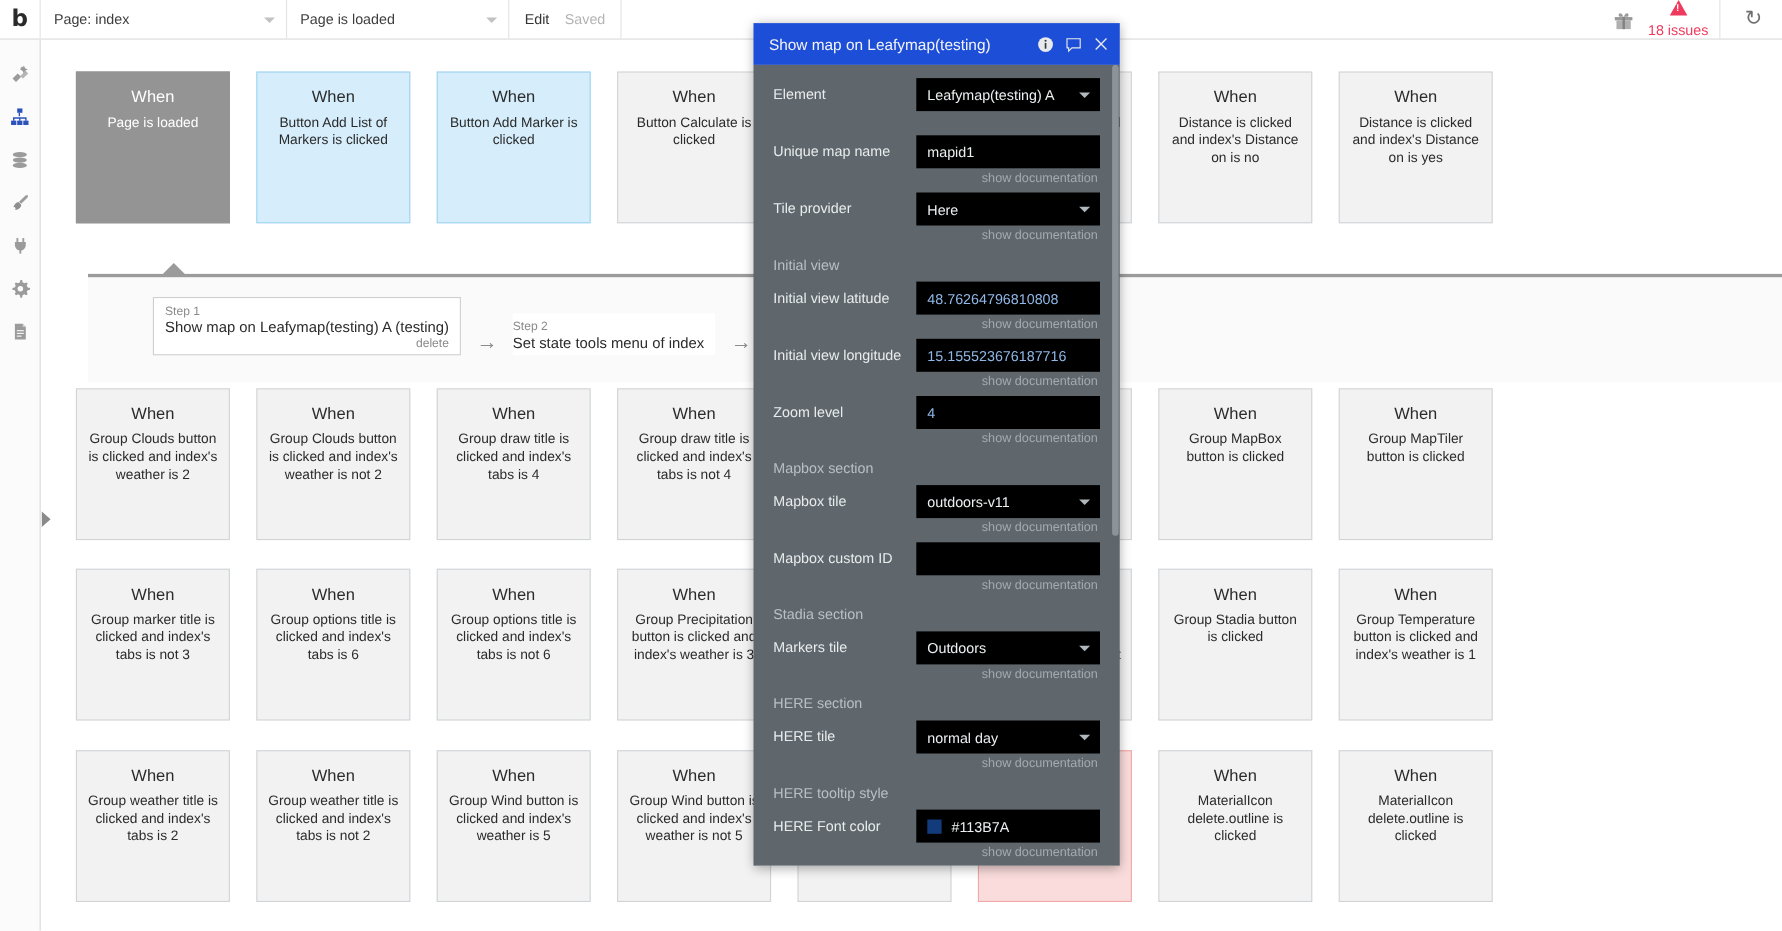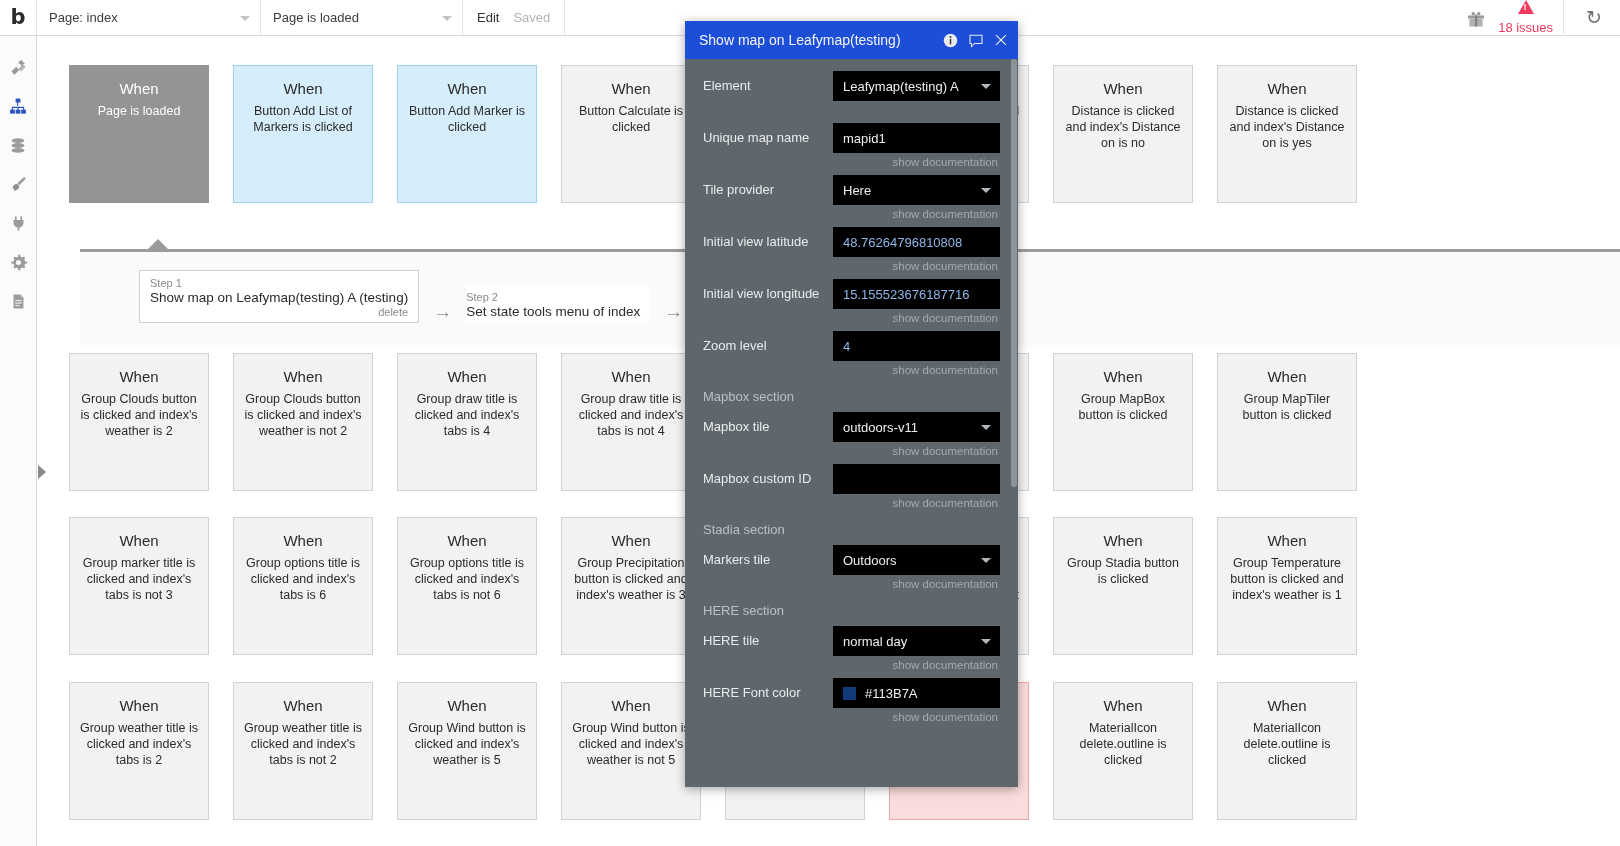--- a/index.html
+++ b/index.html
@@ -536,20 +536,21 @@
         <div class="frow">
           <div class="flabel">Tile provider</div>
           <div class="fctl">
             <div class="finput">
               <span>Here</span>
               <span class="sel-caret"></span>
             </div>
             <div class="showdoc">show documentation</div>
           </div>
         </div>
+        <div class="section-head">Initial view</div>
         <div class="frow">
           <div class="flabel">Initial view latitude</div>
           <div class="fctl">
             <div class="finput value-blue">
               <span>48.76264796810808</span>
             </div>
             <div class="showdoc">show documentation</div>
           </div>
         </div>
         <div class="frow">
@@ -605,20 +606,21 @@
         <div class="frow">
           <div class="flabel">HERE tile</div>
           <div class="fctl">
             <div class="finput">
               <span>normal day</span>
               <span class="sel-caret"></span>
             </div>
             <div class="showdoc">show documentation</div>
           </div>
         </div>
+        <div class="section-head">HERE tooltip style</div>
         <div class="frow">
           <div class="flabel">HERE Font color</div>
           <div class="fctl">
             <div class="finput">
               <span class="swatch" style="background: rgb(17, 59, 122);"></span>
               <span>#113B7A</span>
             </div>
             <div class="showdoc">show documentation</div>
           </div>
         </div>

